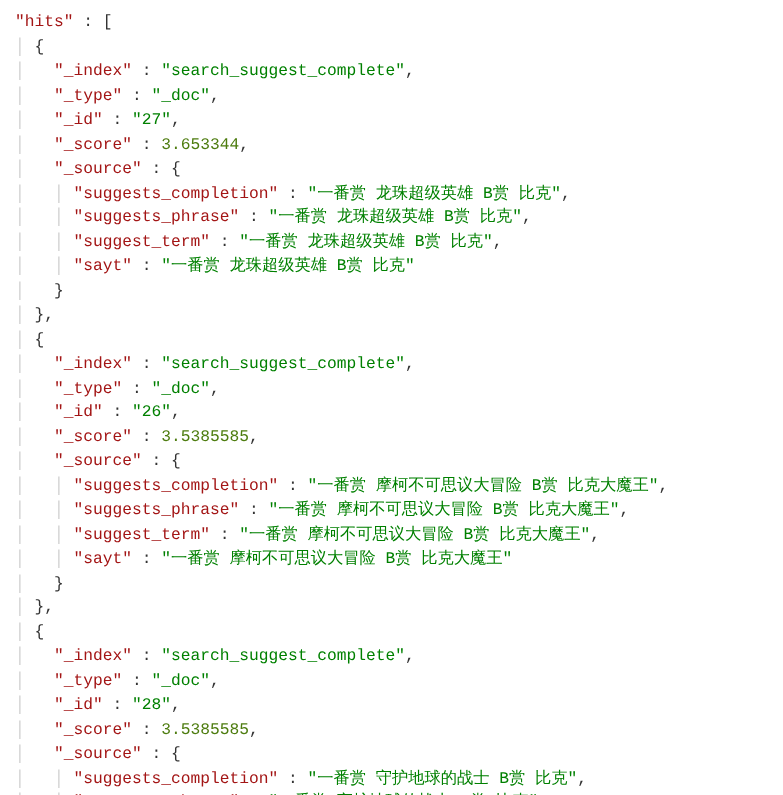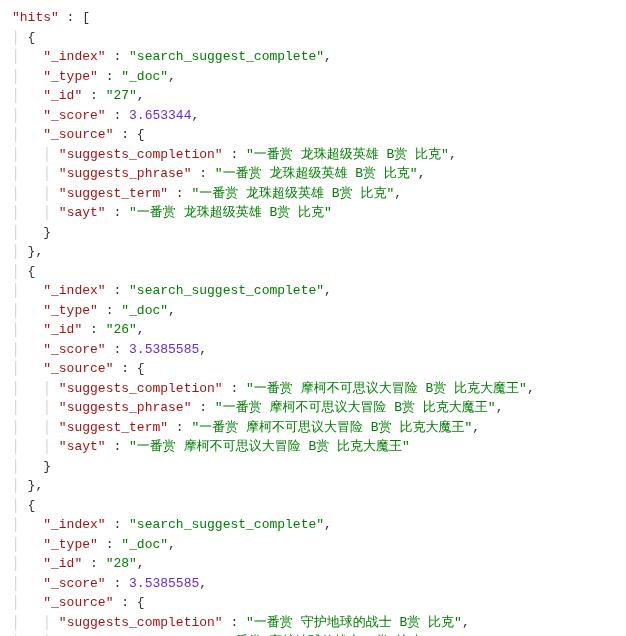--- a/index.html
+++ b/index.html
@@ -12,21 +12,21 @@
     width: 626px;
     box-sizing: border-box;
     color: #333;
     position: relative;
   }
   .line {
     white-space: pre;
   }
   .key { color: #a31515; }      
   .string { color: #008000; }   
-  .number { color: #6d28d9; }
+  .number { color: #4d7c0f; }
   .guide { color: #ccc; }
 </style>
 </head>
 <body>
 
 <div id="json-viewer">
     <div class="line"><span class="key">"hits"</span> : [</div>
     <div class="line"><span class="guide">│ </span>{</div>
     <div class="line"><span class="guide">│ </span>  <span class="key">"_index"</span> : <span class="string">"search_suggest_complete"</span>,</div>
     <div class="line"><span class="guide">│ </span>  <span class="key">"_type"</span> : <span class="string">"_doc"</span>,</div>

